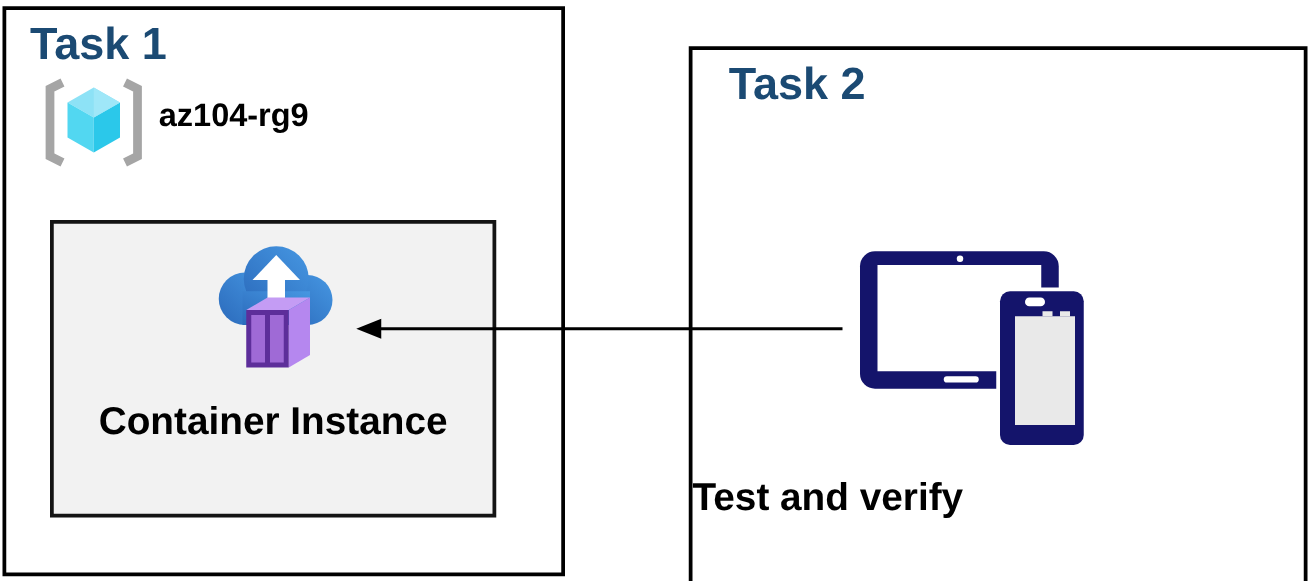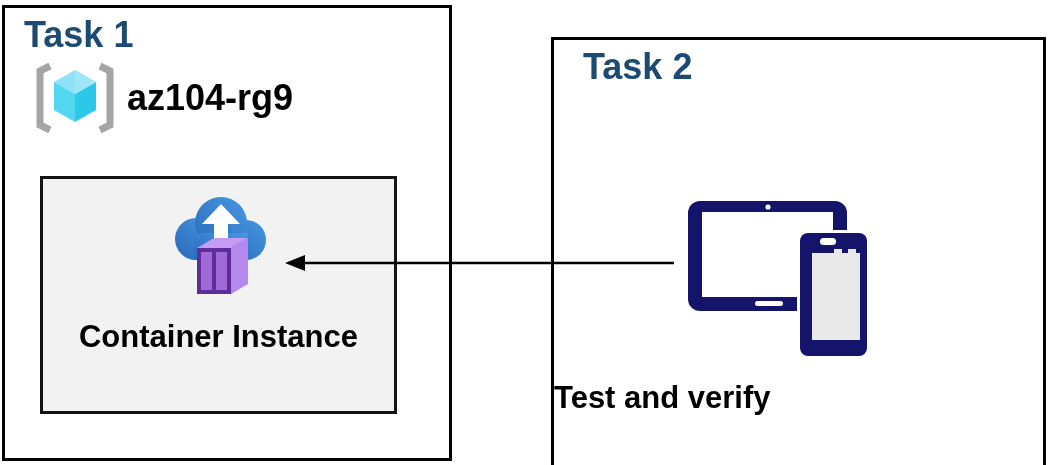--- a/index.html
+++ b/index.html
@@ -14,21 +14,21 @@
   #task1-box { left:2px; top:5px; width:450px; height:456px; }
   #task2-box { left:551px; top:5px; width:495px; height:456px;margin-top:32px; }
   .task-title {
     position:absolute; font-size:36px; font-weight:bold; color:#1B4A73;
     white-space:nowrap;
   }
   #task1-title { left:19px; top:6px; }
   #task2-title { left:29px; top:6px; }
   .rg-icon { position:absolute; left:28px; top:54px; }
   .rg-name {
-    position:absolute; left:122px; top:69px; font-size:36px; font-weight:bold;
+    position:absolute; left:122px; top:69px; font-size:26px; font-weight:bold;
     color:#000000; white-space:nowrap;
   }
   .inner-box {
     position:absolute; left:35px; top:168px; width:357px; height:238px;
     background:#F2F2F2; border:3px solid #141414; box-sizing:border-box;
   }
   .aci-icon { position:absolute; left:127px; top:12px; }
   .ci-label {
     position:absolute; left:0; top:140px; width:100%; text-align:center;
     font-size:31px; font-weight:bold; color:#000000; white-space:nowrap;

